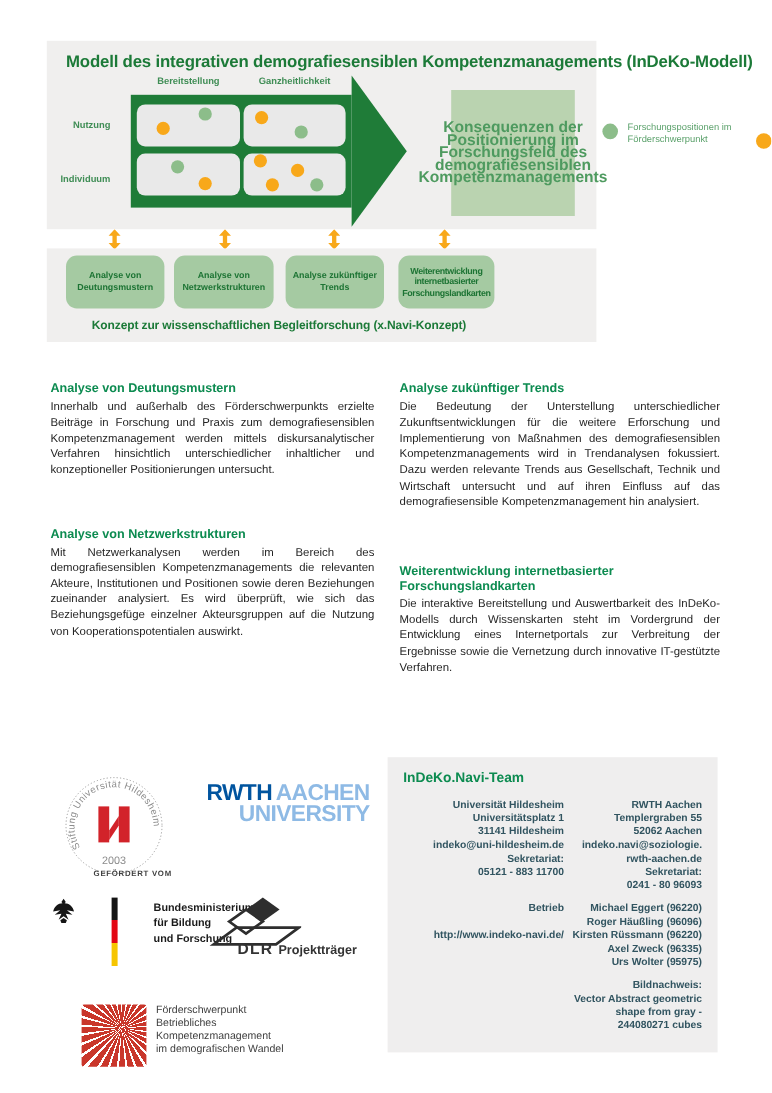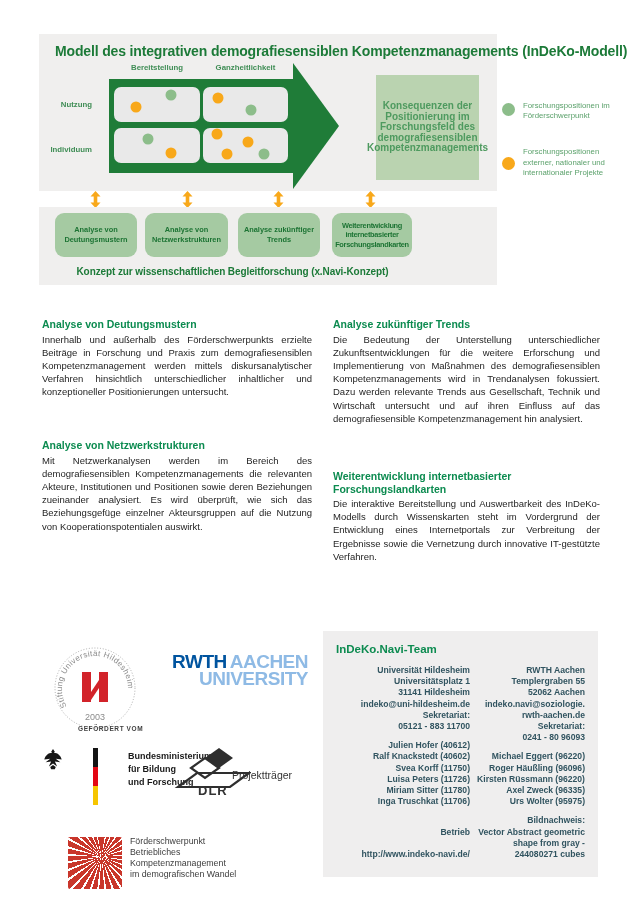--- a/index.html
+++ b/index.html
@@ -19,24 +19,24 @@
               border-top:63px solid transparent;border-bottom:63px solid transparent;border-left:46px solid #1f7c38;}
   .quadrant{position:absolute;background:#e9e9e9;border-radius:7px;}
   .q1{left:75px;top:53px;width:86px;height:35px;}
   .q2{left:164px;top:53px;width:85px;height:35px;}
   .q3{left:75px;top:94px;width:86px;height:35px;}
   .q4{left:164px;top:94px;width:85px;height:35px;}
   .dot{position:absolute;width:11px;height:11px;border-radius:50%;transform:translate(-50%,-50%);}
   .dot-internal{background:#8cbd8a;} .dot-external{background:#f8a81a;}
   .outcome-box{position:absolute;left:337px;top:41px;width:103px;height:105px;background:#bad3b0;
                display:flex;align-items:center;justify-content:center;text-align:center;}
-  .outcome-box span{font-size:10px;line-height:10.5px;color:#4e9a5f;font-weight:600;padding:0 8px;}
-
-  
-  .legend{position:absolute;left:502px;top:101px;width:120px;display:flex;flex-direction:column;gap:26px;}
+  .outcome-box span{font-size:13px;line-height:10.5px;color:#4e9a5f;font-weight:600;padding:0 8px;}
+
+  
+  .legend{position:absolute;left:502px;top:101px;width:120px;display:flex;flex-direction:row;gap:13px;}
   .legend-item{display:flex;align-items:flex-start;}
   .legend-dot{width:13px;height:13px;border-radius:50%;flex:0 0 13px;margin-right:8px;}
   .legend-dot.internal{background:#8cbd8a;margin-top:2px;}
   .legend-dot.external{background:#f8a81a;margin-top:10px;}
   .legend-label{font-size:7.8px;line-height:10.2px;color:#5ba16b;width:94px;}
 
   
   .varrow{position:absolute;top:191px;}
   .va1{left:90px;} .va2{left:182px;} .va3{left:273px;} .va4{left:365px;}
 
@@ -66,21 +66,21 @@
   .rwth-dark{color:#00549f;} .rwth-light{color:#8ebae5;}
   .rwth-l1 .rwth-light{margin-left:3px;}
   .funded{position:absolute;left:78px;top:725px;font-size:6.5px;font-weight:bold;letter-spacing:0.6px;color:#3f3f3f;}
   .bmbf{position:absolute;left:42px;top:748px;display:flex;align-items:flex-start;gap:24px;}
   .flag-stripe{width:5px;height:57px;margin:0 6px 0 5px;
                background:linear-gradient(#141414 0 33.4%,#e30613 33.4% 66.7%,#f6c500 66.7% 100%);}
   .bmbf-text{font-size:9px;line-height:12.8px;font-weight:600;color:#1a1a1a;white-space:pre-line;margin-top:2px;}
   .dlr{position:absolute;left:168px;top:744px;width:185px;height:60px;}
   .dlr-emblem{position:absolute;left:5px;top:2px;}
   .dlr-name{position:absolute;left:30px;top:39px;font-size:13px;font-weight:bold;letter-spacing:1px;color:#333;}
-  .dlr-suffix{position:absolute;left:64px;top:25px;font-size:10.5px;color:#333;}
+  .dlr-suffix{position:absolute;left:64px;top:42px;font-size:10.5px;color:#333;font-weight:bold;}
   .fsp{position:absolute;left:68px;top:837px;display:flex;align-items:flex-start;}
   .spiral{width:54px;height:52px;border-radius:2px;flex:0 0 54px;margin-right:8px;
           background:repeating-conic-gradient(from 0deg at 62% 38%, #c9362b 0 9deg, #ffffff 9deg 12.5deg);}
   .fsp-text{font-size:8.8px;line-height:10.9px;color:#3d3d3d;white-space:pre-line;margin-top:-1px;}
 
   
   .team-panel{position:absolute;left:323px;top:631px;width:275px;height:246px;background:#efeeee;
               box-sizing:border-box;padding:12px 13px;}
   .team-panel h2{margin:0 0 10px 0;font-size:11.5px;font-weight:bold;color:#0c8b50;}
   .team-cols{display:flex;}
@@ -235,26 +235,20 @@
   <aside class="team-panel">
     <h2>InDeKo.Navi-Team</h2>
     <div class="team-cols">
       <div class="team-col tc1">
         <div class="tblock">Universität Hildesheim
 Universitätsplatz 1
 31141 Hildesheim
 indeko@uni-hildesheim.de
 Sekretariat:
 05121 - 883 11700</div>
-        <div class="tblock">Julien Hofer (40612)
-Ralf Knackstedt (40602)
-Svea Korff (11750)
-Luisa Peters (11726)
-Miriam Sitter (11780)
-Inga Truschkat (11706)</div>
         <div class="tblock">
           <div>Betrieb</div>
           <div>http://www.indeko-navi.de/</div>
         </div>
       </div>
       <div class="team-col tc2">
         <div class="tblock">RWTH Aachen
 Templergraben 55
 52062 Aachen
 indeko.navi@soziologie.

